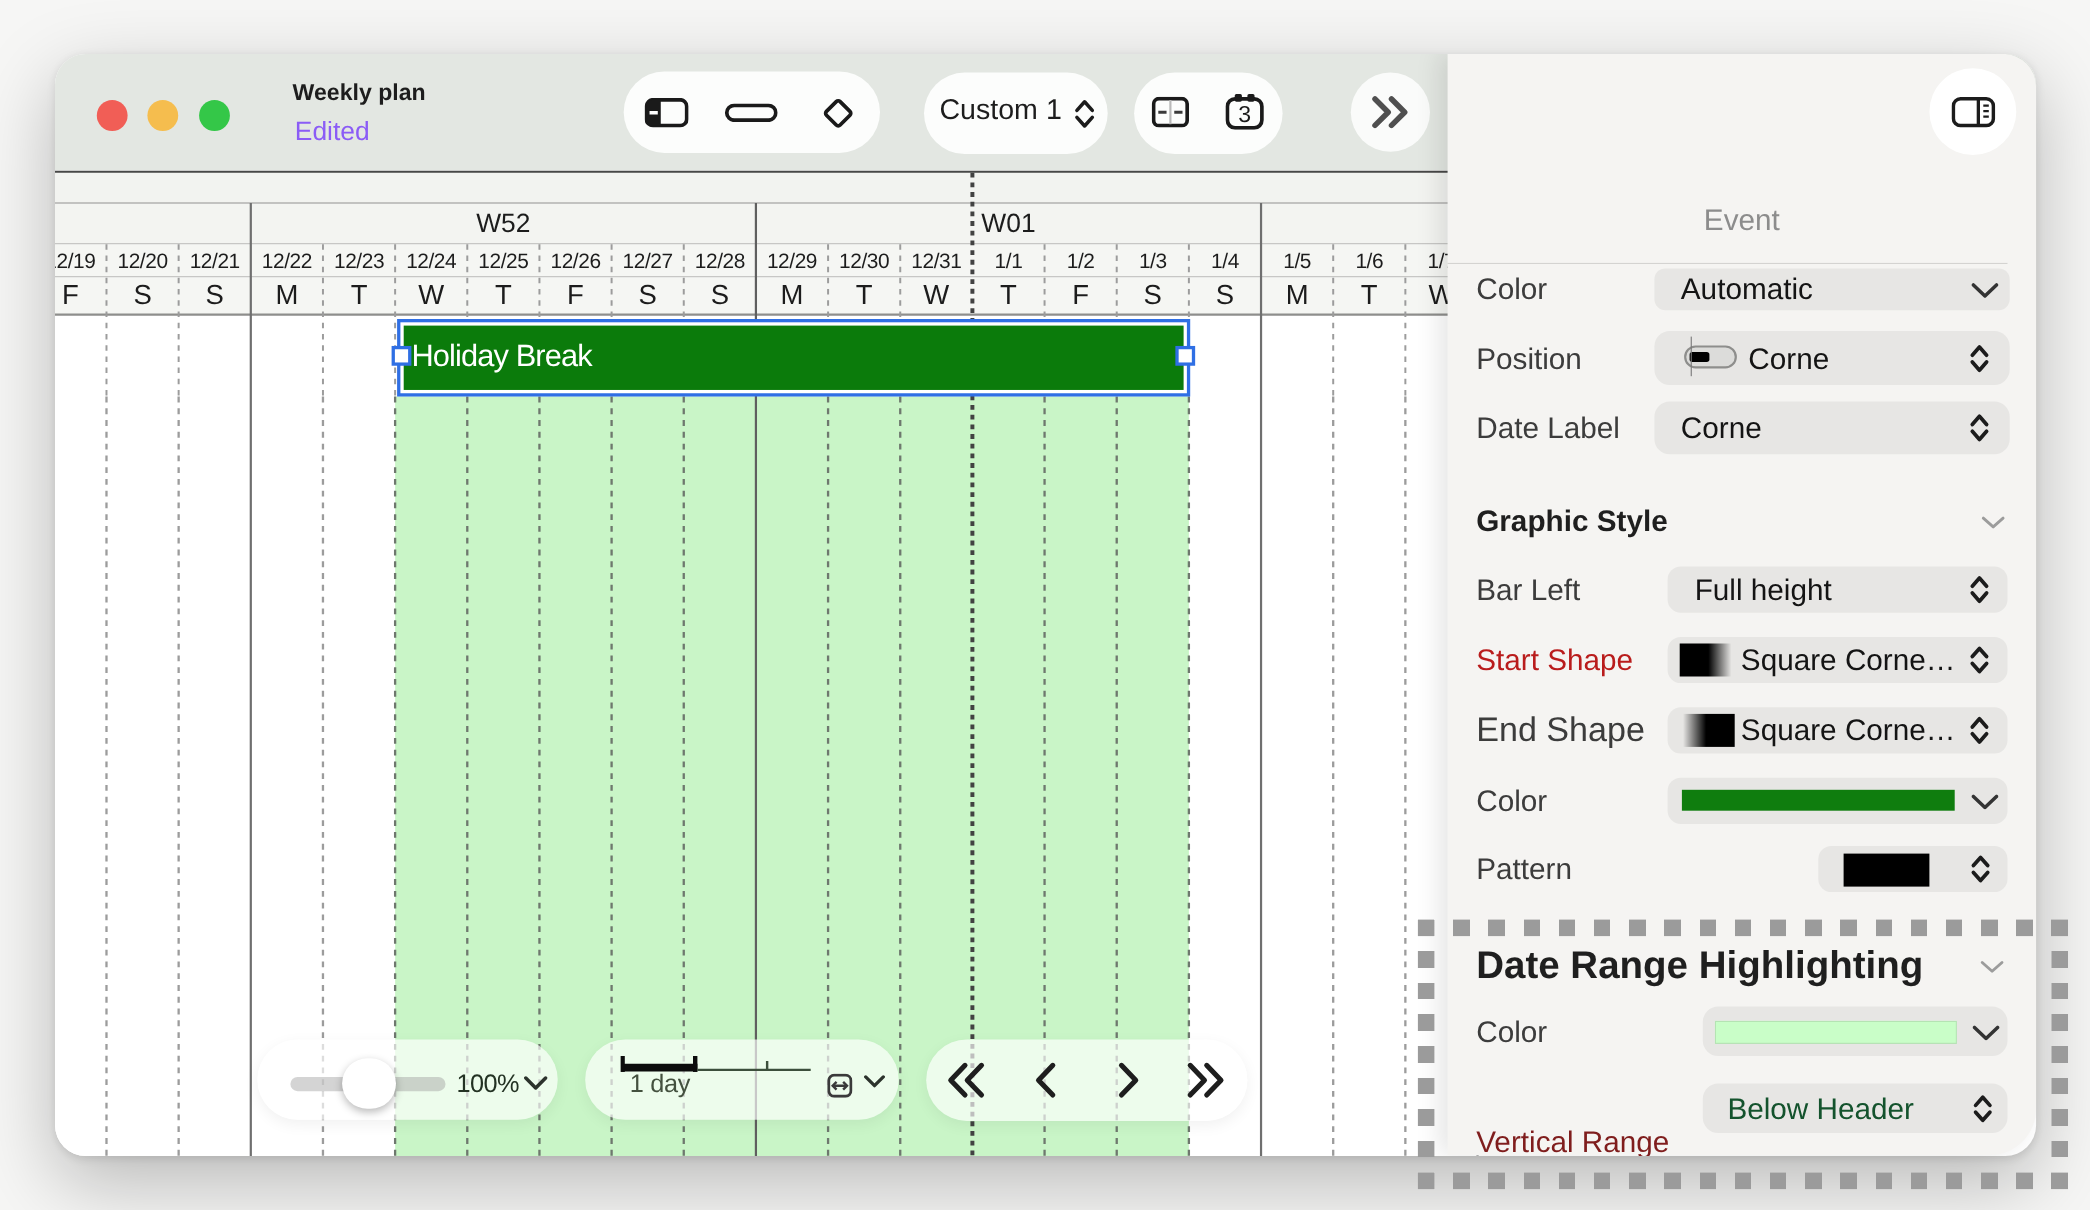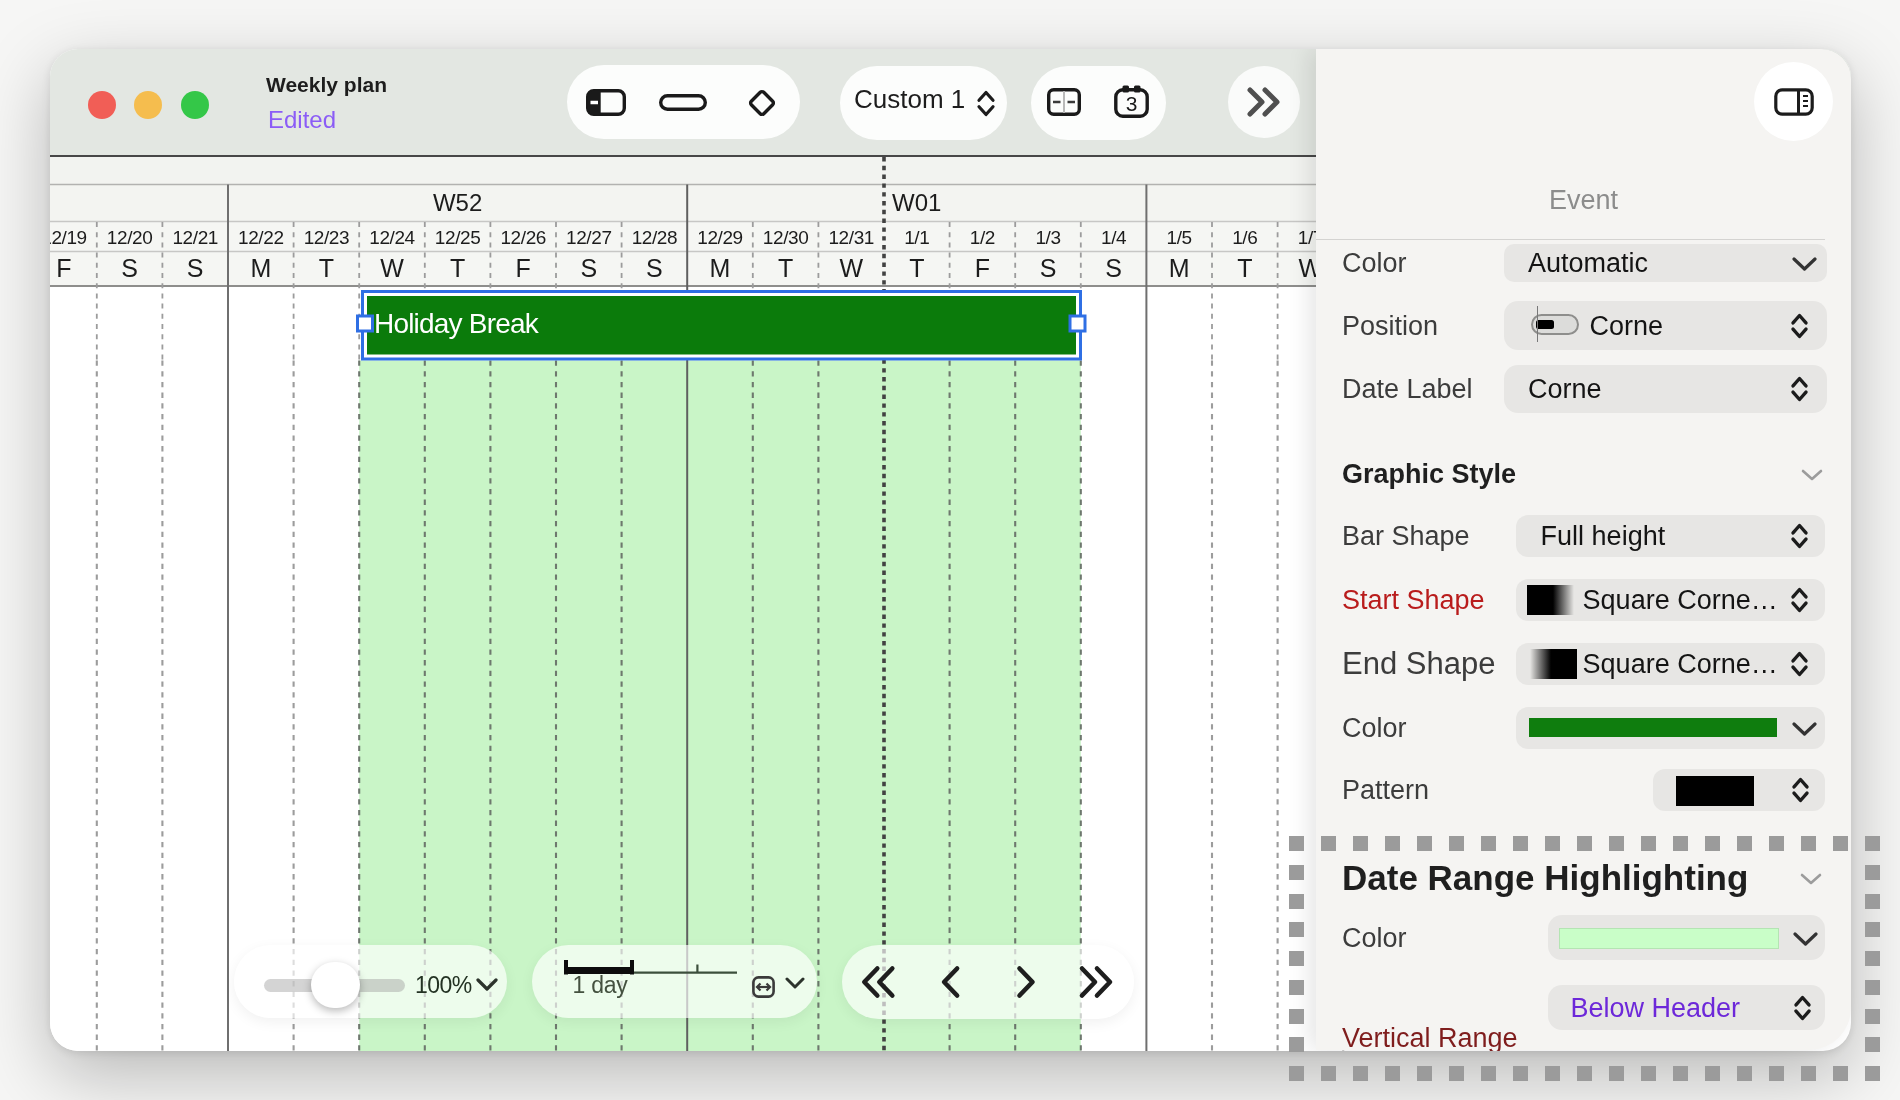--- a/index.html
+++ b/index.html
@@ -220,21 +220,21 @@
 <div style="position:absolute;left:187.5px;top:316px;width:323.5px;height:48px;border-radius:14px;background:#e7e6e4;"></div>
 <div style="position:absolute;left:212px;top:321px;height:38px;line-height:38px;font-size:27px;color:#141414;white-space:nowrap;">Corne</div>
 <svg style="position:absolute;left:474.3px;top:327.0px" width="19" height="26" viewBox="0 0 19 26">
         <path d="M3 9.9 L9.5 2.5 L16 9.9" fill="none" stroke="#1c1c1c" stroke-width="3.4" stroke-linecap="round" stroke-linejoin="round"></path>
         <path d="M3 16.1 L9.5 23.5 L16 16.1" fill="none" stroke="#1c1c1c" stroke-width="3.4" stroke-linecap="round" stroke-linejoin="round"></path>
       </svg>
 <div style="position:absolute;left:26px;top:406px;height:38px;line-height:38px;font-weight:bold;font-size:27px;color:#1f1f1f;white-space:nowrap;">Graphic Style</div>
 <svg style="position:absolute;left:485.0px;top:420.0px" width="22" height="12" viewBox="0 0 22 12">
         <path d="M2 2 L11.0 10 L20 2" fill="none" stroke="#9c9c9c" stroke-width="2.6" stroke-linecap="round" stroke-linejoin="round"></path>
       </svg>
-<div style="position:absolute;left:26px;top:467.8px;height:38px;line-height:38px;font-size:27px;color:#3c3c3c;white-space:nowrap;">Bar Shape</div>
+<div style="position:absolute;left:26px;top:467.8px;height:38px;line-height:38px;font-size:27px;color:#3c3c3c;white-space:nowrap;">Bar Left</div>
 <div style="position:absolute;left:199.8px;top:465.8px;width:309.2px;height:42px;border-radius:12px;background:#e7e6e4;"></div>
 <div style="position:absolute;left:224.6px;top:467.8px;height:38px;line-height:38px;font-size:27px;color:#141414;white-space:nowrap;">Full height</div>
 <svg style="position:absolute;left:474.3px;top:473.8px" width="19" height="26" viewBox="0 0 19 26">
         <path d="M3 9.9 L9.5 2.5 L16 9.9" fill="none" stroke="#1c1c1c" stroke-width="3.4" stroke-linecap="round" stroke-linejoin="round"></path>
         <path d="M3 16.1 L9.5 23.5 L16 16.1" fill="none" stroke="#1c1c1c" stroke-width="3.4" stroke-linecap="round" stroke-linejoin="round"></path>
       </svg>
 <div style="position:absolute;left:26px;top:532px;height:38px;line-height:38px;font-size:27px;color:#b91c1c;white-space:nowrap;">Start Shape</div>
 <div style="position:absolute;left:199.8px;top:529.9px;width:309.2px;height:42px;border-radius:12px;background:#e7e6e4;"></div>
 <div style="position:absolute;left:211.2px;top:535.7px;width:50px;height:30.5px;background:linear-gradient(90deg,#000 0 52%,rgba(0,0,0,0) 94%);"></div>
 <div style="position:absolute;left:266.6px;top:532px;height:38px;line-height:38px;font-size:27px;color:#141414;white-space:nowrap;">Square Corne…</div>
@@ -268,21 +268,21 @@
         <path d="M2 2 L11.0 10 L20 2" fill="none" stroke="#9c9c9c" stroke-width="2.6" stroke-linecap="round" stroke-linejoin="round"></path>
       </svg>
 <div style="position:absolute;left:26px;top:870.4px;height:38px;line-height:38px;font-size:27px;color:#3c3c3c;white-space:nowrap;">Color</div>
 <div style="position:absolute;left:231.5px;top:865.6px;width:277.4px;height:45.7px;border-radius:14px;background:#e7e6e4;"></div>
 <div style="position:absolute;left:243px;top:878.7px;width:220.2px;height:21.2px;background:#c9fec8;box-shadow:inset 0 0 0 1px rgba(0,0,0,0.10);"></div>
 <svg style="position:absolute;left:476.7px;top:883.4px" width="25" height="14" viewBox="0 0 25 14">
         <path d="M2 2 L12.5 12 L23 2" fill="none" stroke="#333333" stroke-width="3.2" stroke-linecap="round" stroke-linejoin="round"></path>
       </svg>
 <div style="position:absolute;left:26px;top:970px;height:38px;line-height:38px;font-size:27px;color:#7f1d1d;white-space:nowrap;">Vertical Range</div>
 <div style="position:absolute;left:231.5px;top:935.8px;width:277.4px;height:45.6px;border-radius:14px;background:#e7e6e4;"></div>
-<div style="position:absolute;left:254.4px;top:939.6px;height:38px;line-height:38px;font-size:27px;color:#6d28d9;white-space:nowrap;">Below Header</div>
+<div style="position:absolute;left:254.4px;top:939.6px;height:38px;line-height:38px;font-size:27px;color:#14532d;white-space:nowrap;">Below Header</div>
 <svg style="position:absolute;left:476.5px;top:945.6px" width="19" height="26" viewBox="0 0 19 26">
         <path d="M3 9.9 L9.5 2.5 L16 9.9" fill="none" stroke="#1c1c1c" stroke-width="3.4" stroke-linecap="round" stroke-linejoin="round"></path>
         <path d="M3 16.1 L9.5 23.5 L16 16.1" fill="none" stroke="#1c1c1c" stroke-width="3.4" stroke-linecap="round" stroke-linejoin="round"></path>
       </svg>
   </div>
 </div>
 
 <div style="position:absolute;left:1289px;top:836px;width:591px;height:245px;z-index:50;">
 <div style="position:absolute;left:0;top:0;width:100%;height:15px;background:repeating-linear-gradient(90deg,#9b9b9b 0 15px,transparent 15px 32px);"></div>
 <div style="position:absolute;left:0;bottom:0;width:100%;height:15px;background:repeating-linear-gradient(90deg,#9b9b9b 0 15px,transparent 15px 32px);"></div>

